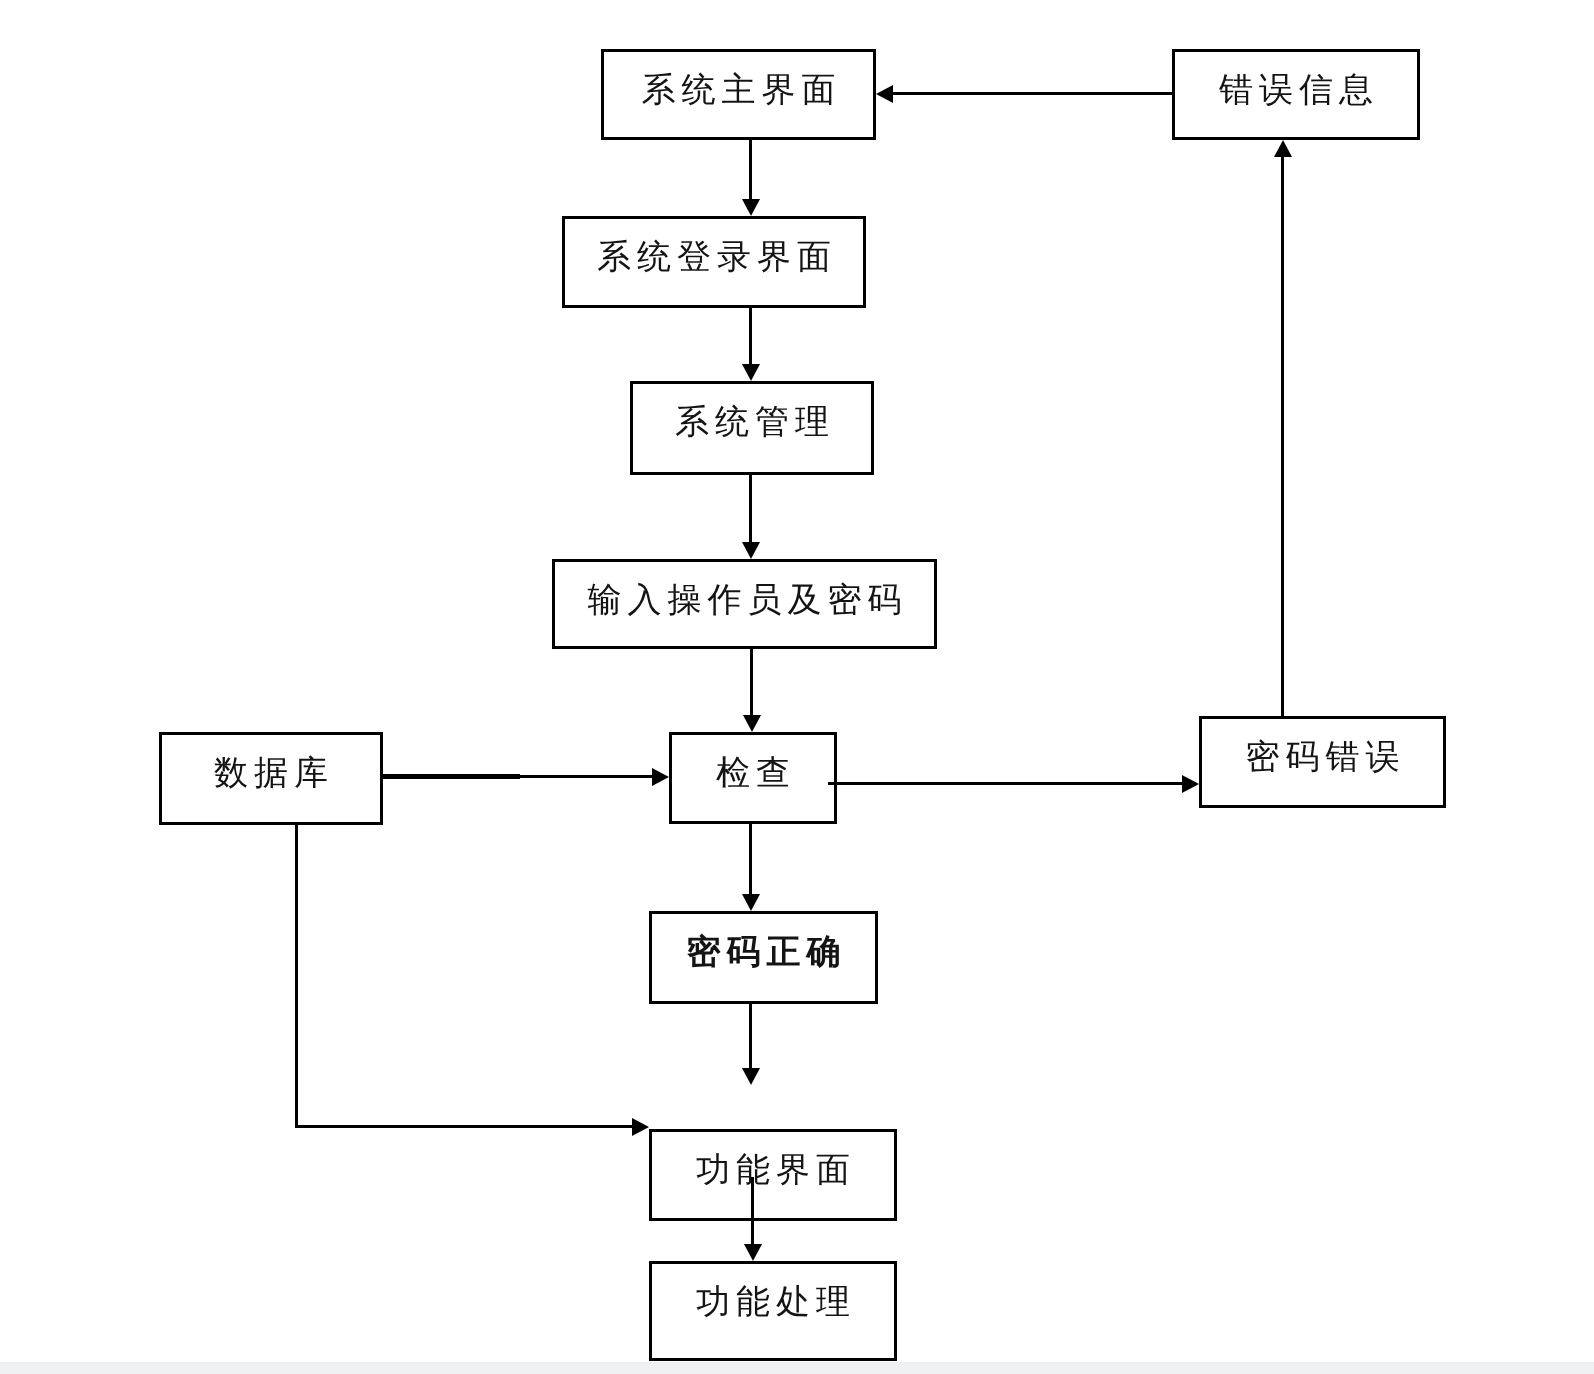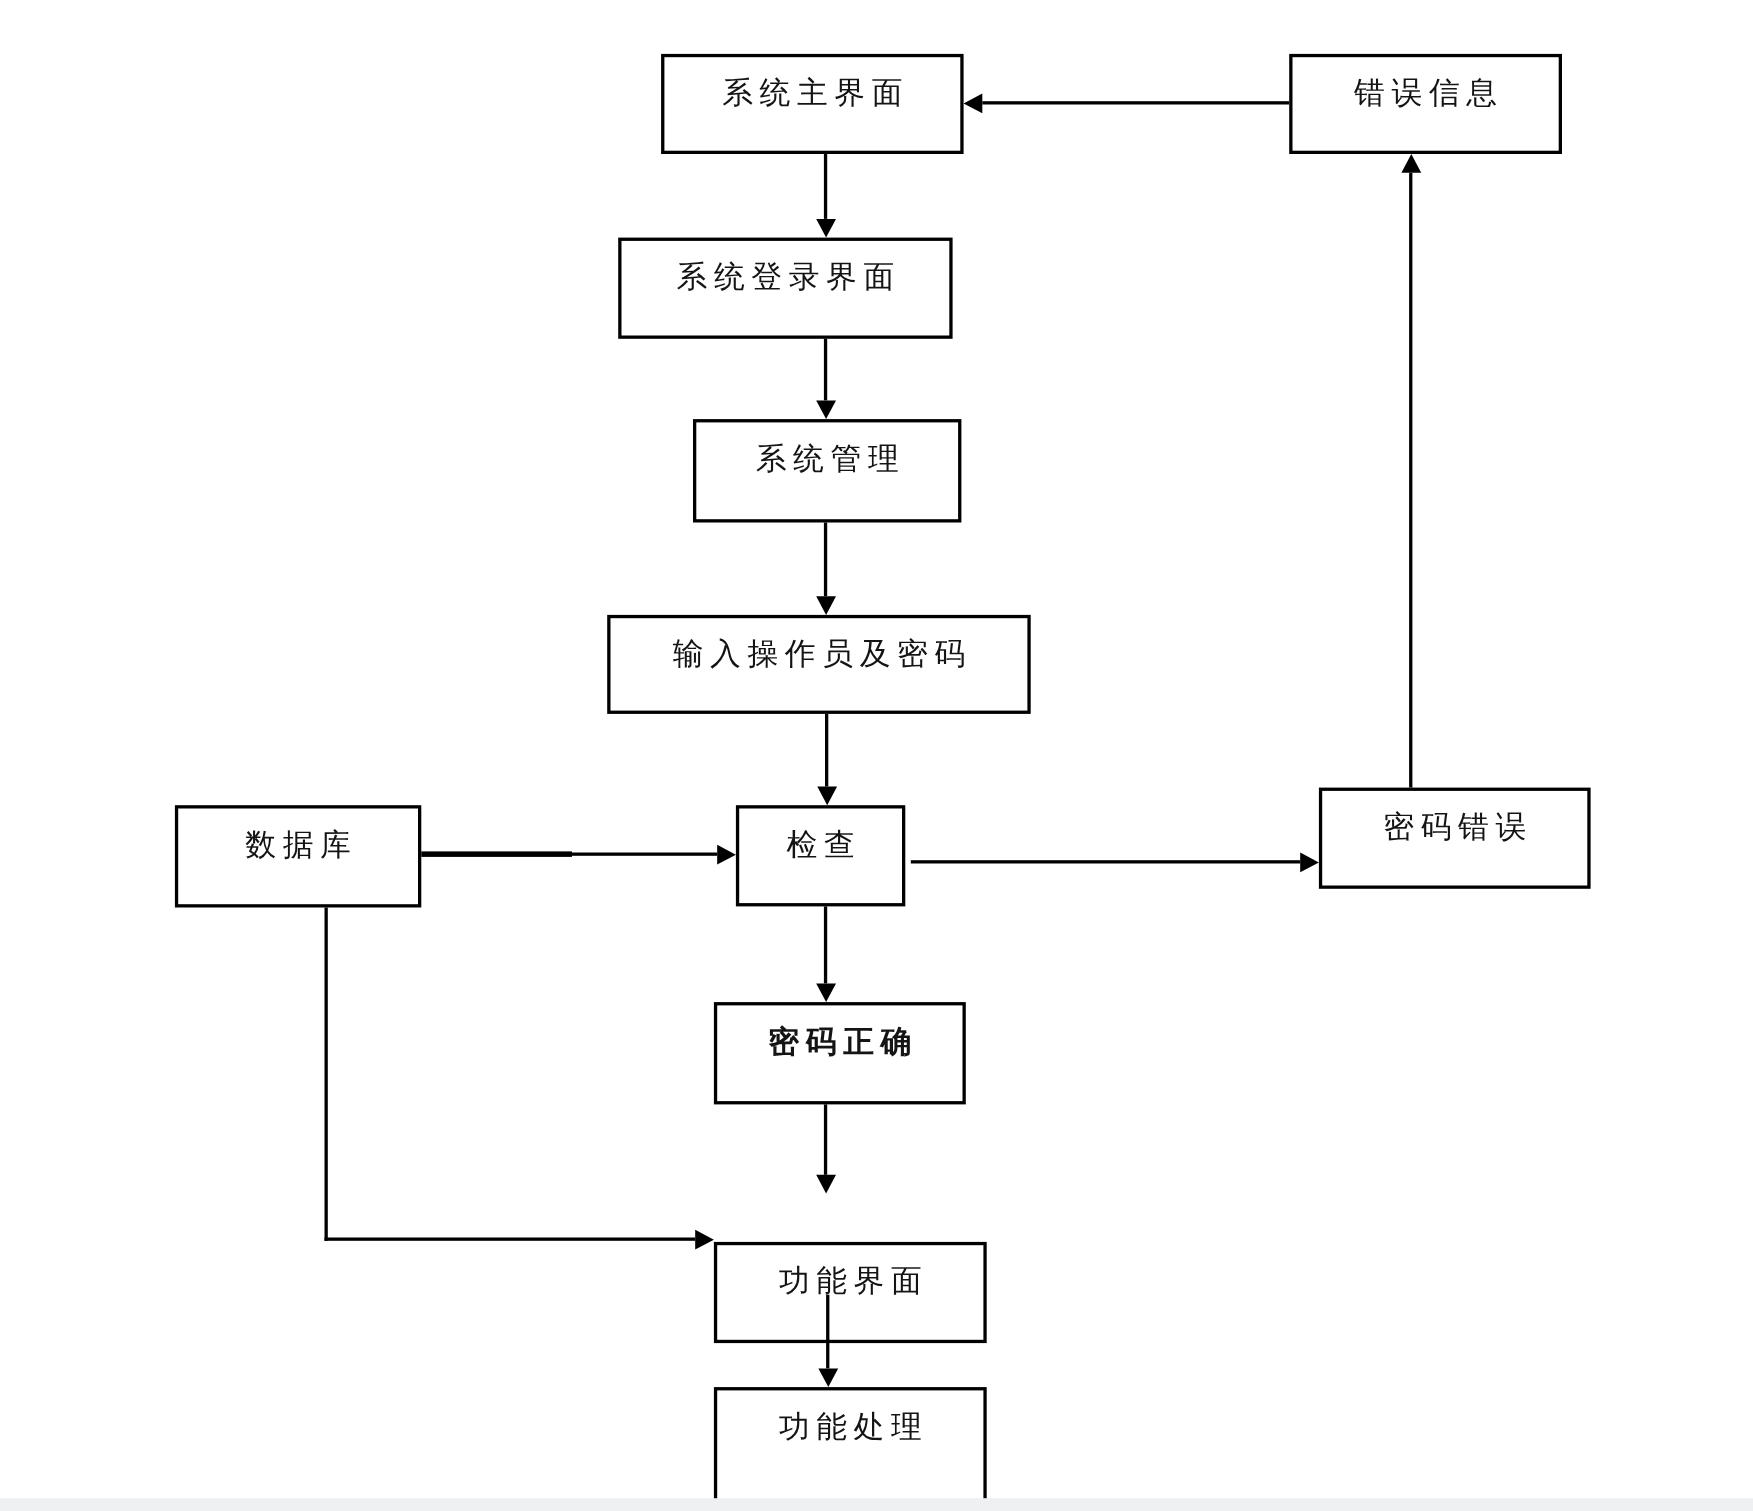--- a/index.html
+++ b/index.html
@@ -19,21 +19,21 @@
     position: absolute;
     box-sizing: border-box;
     border: 3px solid #000000;
     background: #ffffff;
     display: flex;
     justify-content: center;
     align-items: flex-start;
     padding-top: 19px;
   }
   .node-label {
-    font-size: 28px;
+    font-size: 34px;
     line-height: 1.1;
     color: #141414;
     letter-spacing: 6px;
     text-indent: 6px;
     white-space: nowrap;
   }
   .line {
     position: absolute;
     background: #000000;
   }
@@ -93,37 +93,37 @@
   </div>
 
   <div class="node" style="left:159px; top:732px; width:224px; height:93px;">
     <span class="node-label">数据库</span>
   </div>
 
   <div class="node" style="left:552px; top:559px; width:385px; height:90px;">
     <span class="node-label">输入操作员及密码</span>
   </div>
 
-  <div class="node" style="left:669px; top:732px; width:154px; height:92px;">
+  <div class="node" style="left:669px; top:732px; width:168px; height:92px;">
     <span class="node-label">检查</span>
   </div>
 
   <div class="node" style="left:1199px; top:716px; width:247px; height:92px;">
     <span class="node-label">密码错误</span>
   </div>
 
   <div class="node" style="left:649px; top:911px; width:229px; height:93px;font-weight:bold;">
     <span class="node-label">密码正确</span>
   </div>
 
   <div class="node" style="left:649px; top:1085px; width:248px; height:92px;margin-top:44px;">
     <span class="node-label">功能界面</span>
   </div>
 
-  <div class="node" style="left:649px; top:1261px; width:248px; height:113px;">
+  <div class="node" style="left:649px; top:1261px; width:248px; height:100px;">
     <span class="node-label">功能处理</span>
   </div>
 
   <div class="line" style="left:749px; top:140px; width:3px; height:59px;"></div>
   <div class="arrow arrow-down" style="left:742px; top:199px;"></div>
 
   <div class="line" style="left:749px; top:308px; width:3px; height:56px;"></div>
   <div class="arrow arrow-down" style="left:742px; top:364px;"></div>
 
   <div class="line" style="left:749px; top:475px; width:3px; height:67px;"></div>

